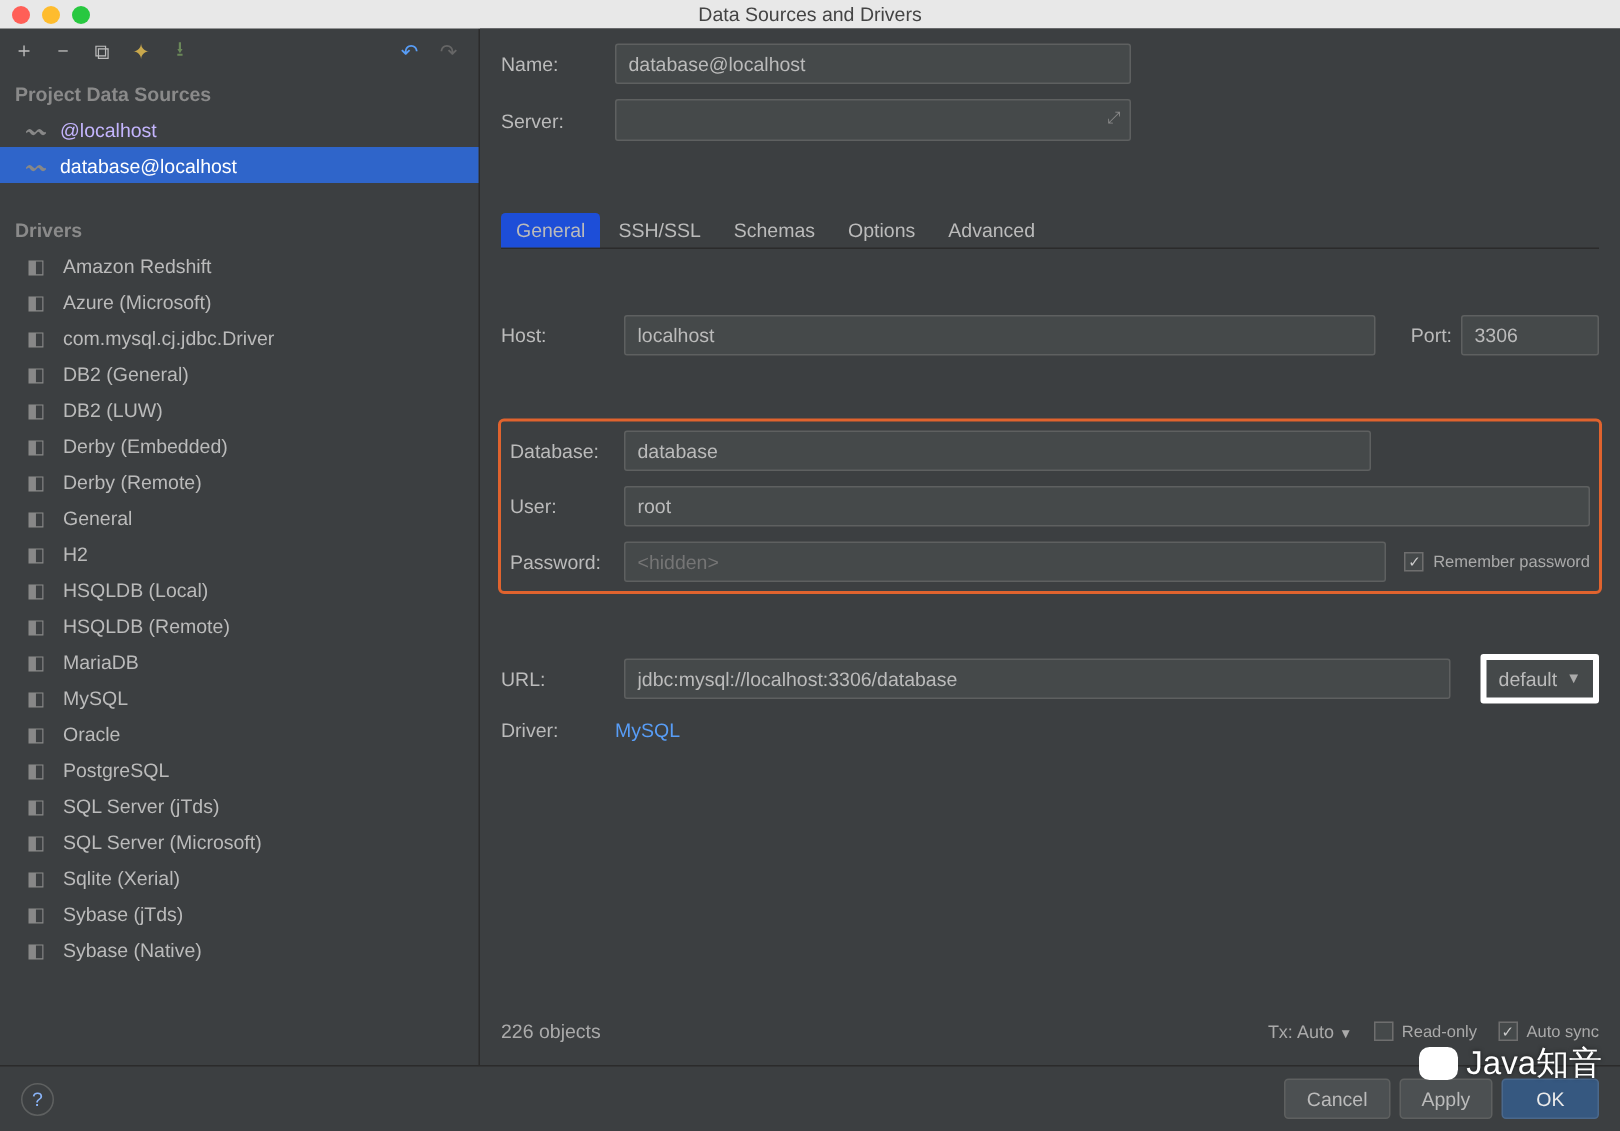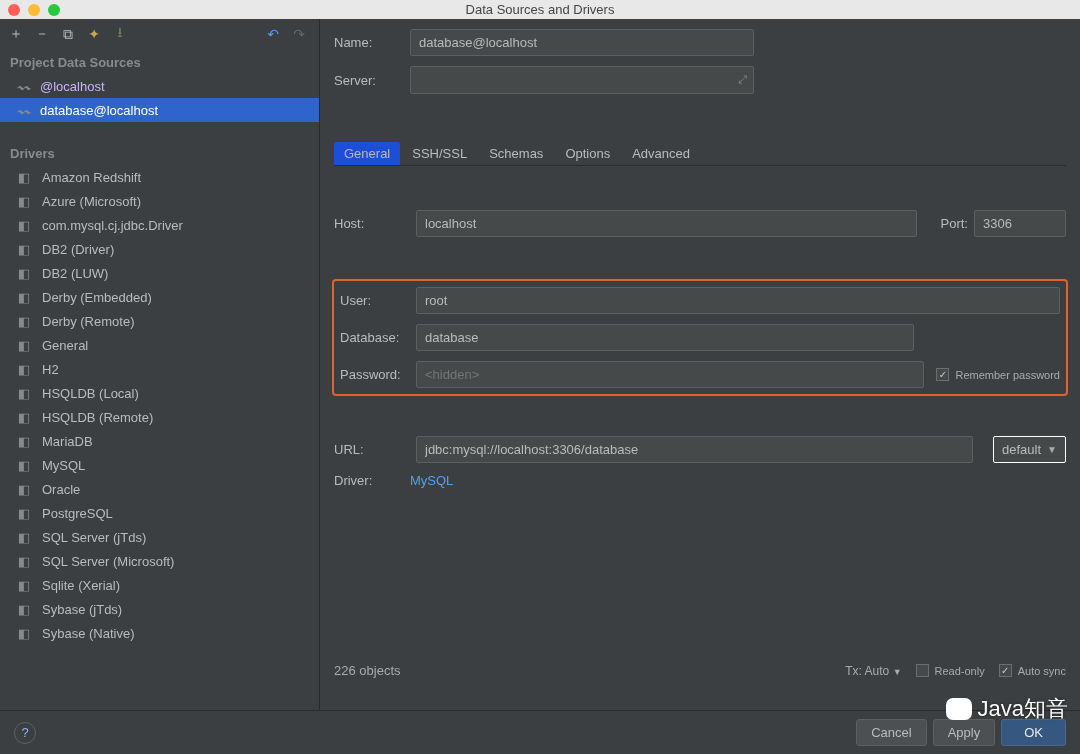--- a/index.html
+++ b/index.html
@@ -30,30 +30,30 @@
 .comment-box { flex: 1; width: 344px; max-width: 344px; background: #45494a; border: 1px solid #5e6060; height: 28px; position: relative; border-radius: 2px; }
 .expand-icon { position: absolute; right: 6px; top: 6px; color: #888; font-size: 11px; }
 .tabs { display: flex; gap: 2px; border-bottom: 1px solid #2b2b2b; margin: 6px 14px 12px; }
 .tab { padding: 4px 10px; color: #bbbbbb; cursor: pointer; font-size: 13px; }
 .tab.active { background: #1d4ed8; border-radius: 3px 3px 0 0; }
 .highlight-box { border: 2px solid #e0632e; border-radius: 4px; padding: 6px 6px 2px; margin: 0 12px 8px; }
 .below-form { padding: 0 14px; }
 .small-note { font-size: 11px; color: #8a8a8a; margin: 4px 0 8px 76px; }
 .btn { background: #4c5052; border: 1px solid #5e6060; color: #bbbbbb; padding: 5px 14px; border-radius: 3px; cursor: pointer; font-size: 13px; }
 .link { color: #589df6; cursor: pointer; }
-.footer-status { position: absolute; bottom: 65px; left: 14px; right: 14px; display: flex; align-items: center; justify-content: space-between; padding: 8px 0; color: #aaa; }
+.footer-status { position: absolute; bottom: 48px; left: 14px; right: 14px; display: flex; align-items: center; justify-content: space-between; padding: 8px 0; color: #aaa; }
 .footer-right { display: flex; align-items: center; gap: 14px; font-size: 12px; }
 .chk { width: 13px; height: 13px; border: 1px solid #6e6e6e; display: inline-flex; align-items: center; justify-content: center; font-size: 10px; background: #45494a; }
 .chk.checked::after { content: "✓"; color: #ccc; }
 .remember { display: flex; align-items: center; gap: 6px; font-size: 11px; color: #aaa; }
 .action-bar { position: absolute; bottom: 0; left: 0; right: 0; height: 44px; border-top: 1px solid #2b2b2b; display: flex; align-items: center; justify-content: space-between; padding: 0 14px; background: #3c3f41; }
 .action-btns { display: flex; gap: 6px; }
 .btn.primary { background: #365880; border-color: #4a688c; color: #eaeaea; padding: 5px 22px; }
 .help-circle { width: 22px; height: 22px; border-radius: 50%; border: 1px solid #5e6060; color: #8ab4f8; display: flex; align-items: center; justify-content: center; font-size: 13px; background: #3c3f41; }
-.dd { background: #45494a; border: 1px solid #ffffff; color: #bbbbbb; padding: 5px 8px; display: flex; align-items: center; gap: 6px; border-radius: 2px; font-size: 13px; }
+.dd { background: #45494a; border: 4px solid #ffffff; color: #bbbbbb; padding: 5px 8px; display: flex; align-items: center; gap: 6px; border-radius: 2px; font-size: 13px; }
 .dd .arrow { font-size: 10px; color: #aaa; }
 .gap6 { gap: 6px; }
 .watermark { position: absolute; bottom: 30px; right: 12px; color: #fff; font-size: 22px; display: flex; align-items: center; gap: 6px; text-shadow: 0 0 3px rgba(0,0,0,0.6); }
 .bubble { width: 26px; height: 22px; border-radius: 7px; background: #fff; display: inline-block; position: relative; }
 .bubble::after { content: ""; position: absolute; bottom: -5px; left: 7px; border: 5px solid transparent; border-top-color: #fff; }
 </style>
 </head>
 <body>
 
 <div class="titlebar">
@@ -101,21 +101,21 @@
         <div class="drv-item">
           <span class="drv-icon">◧</span>
           <span>Azure (Microsoft)</span>
         </div>
         <div class="drv-item">
           <span class="drv-icon">◧</span>
           <span>com.mysql.cj.jdbc.Driver</span>
         </div>
         <div class="drv-item">
           <span class="drv-icon">◧</span>
-          <span>DB2 (Driver)</span>
+          <span>DB2 (General)</span>
         </div>
         <div class="drv-item">
           <span class="drv-icon">◧</span>
           <span>DB2 (LUW)</span>
         </div>
         <div class="drv-item">
           <span class="drv-icon">◧</span>
           <span>Derby (Embedded)</span>
         </div>
         <div class="drv-item">
@@ -205,26 +205,26 @@
         <div class="lbl">Host:</div>
         <input class="input" value="localhost" style="">
         <div style="width:12px"></div>
         <div>Port:</div>
         <input class="input small" value="3306" style="">
       </div>
     </div>
 
     <div class="highlight-box">
       <div class="row">
+        <div class="lbl">Database:</div>
+        <input class="input" style="max-width: 498px;" value="database">
+      </div>
+      <div class="row">
         <div class="lbl">User:</div>
         <input class="input" value="root" style="">
-      </div>
-      <div class="row">
-        <div class="lbl">Database:</div>
-        <input class="input" style="max-width: 498px;" value="database">
       </div>
       <div class="row" style="margin-bottom:4px">
         <div class="lbl">Password:</div>
         <input class="input" type="text" style="color: rgb(119, 119, 119);" placeholder="&lt;hidden&gt;">
         <div style="width:12px"></div>
         <div class="remember">
           <span class="chk checked"></span>
           <span>Remember password</span>
         </div>
       </div>

